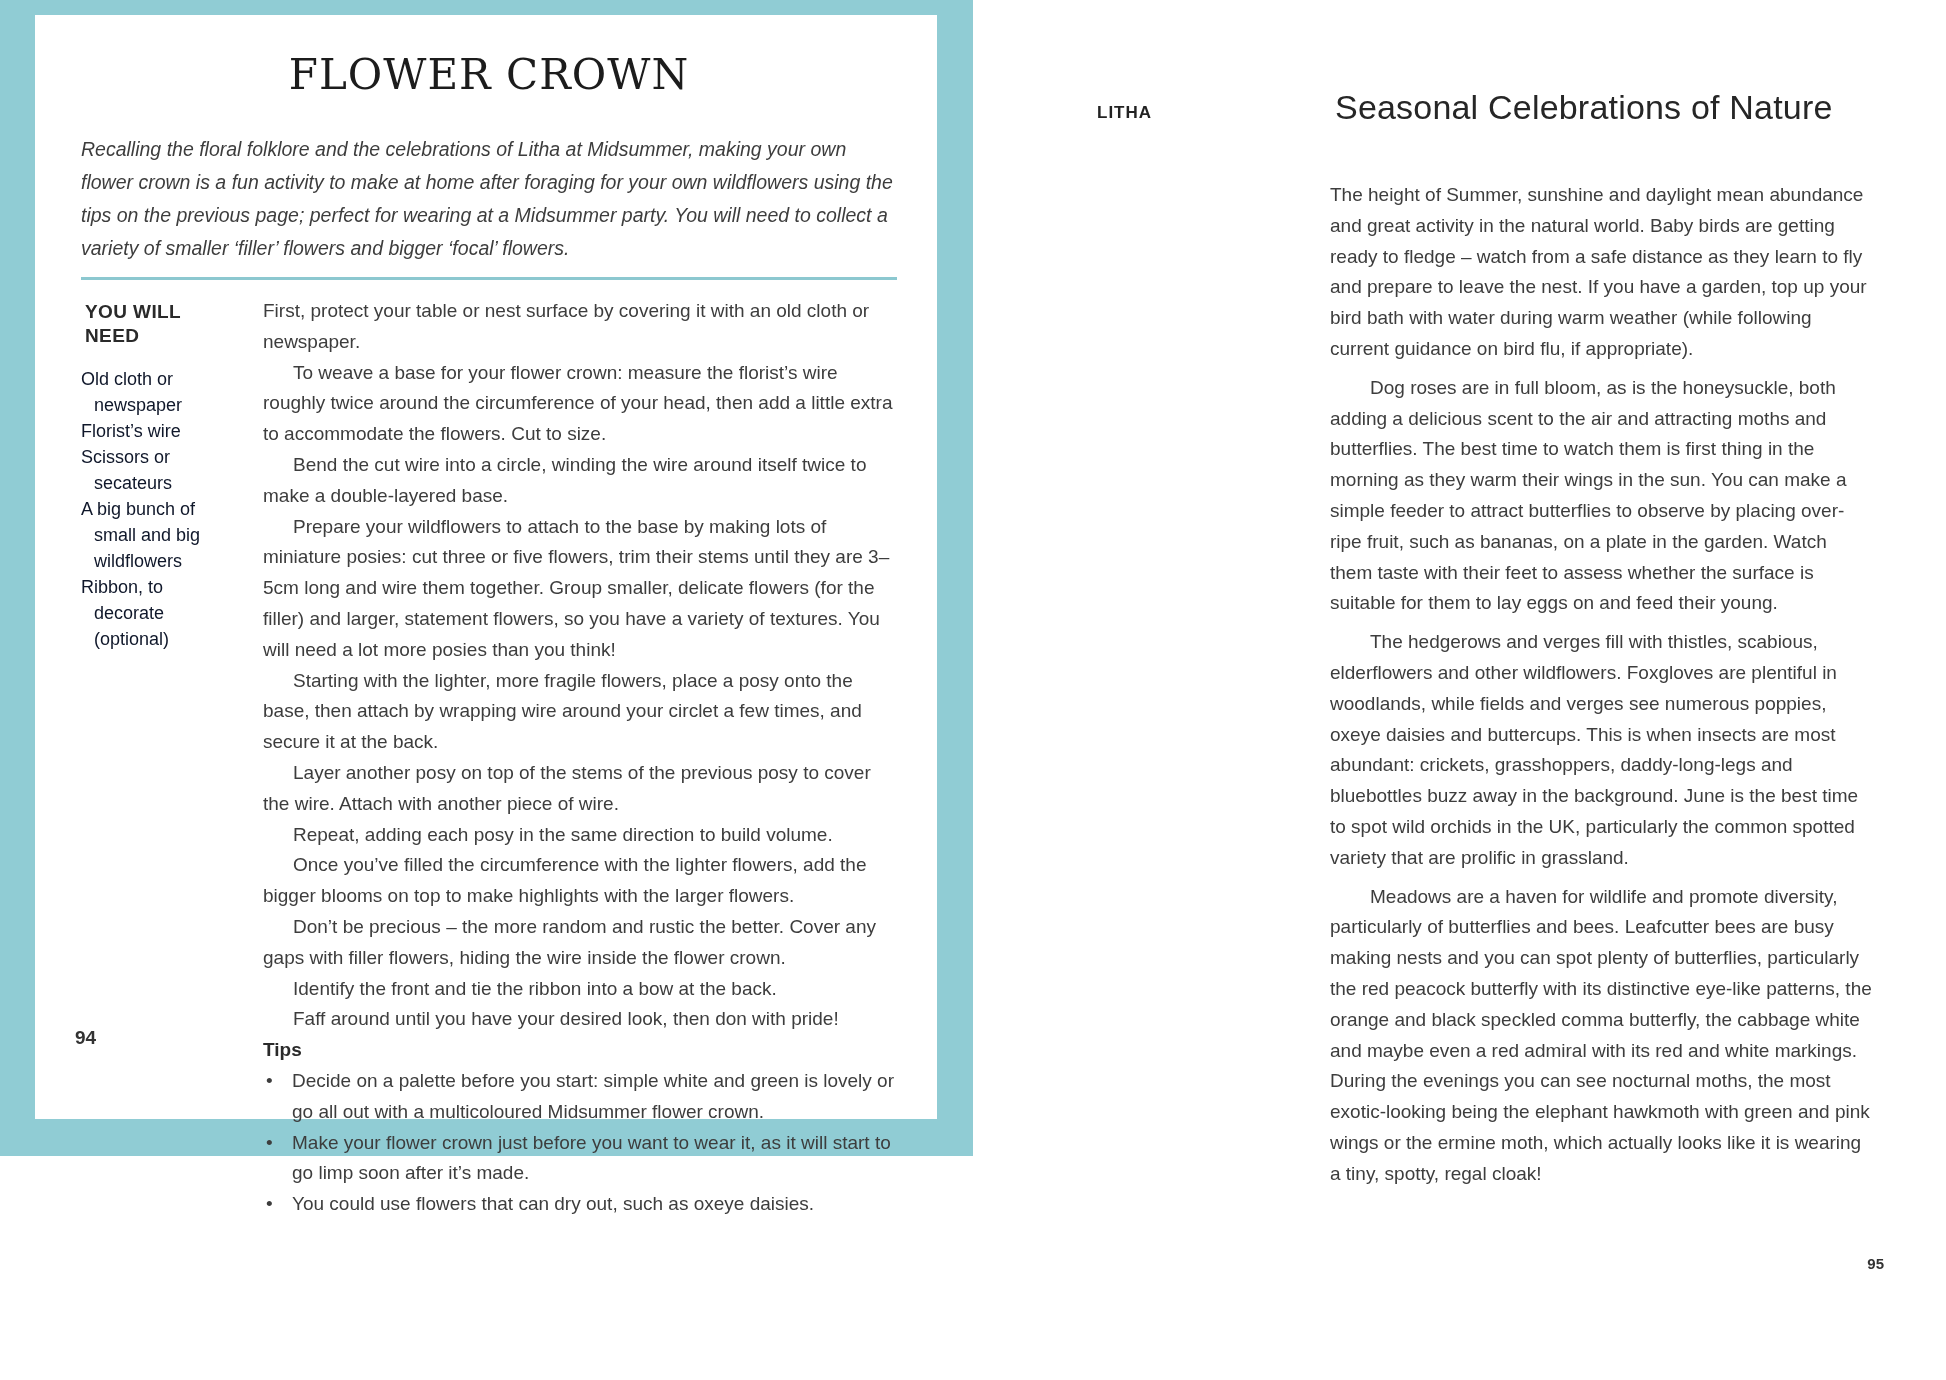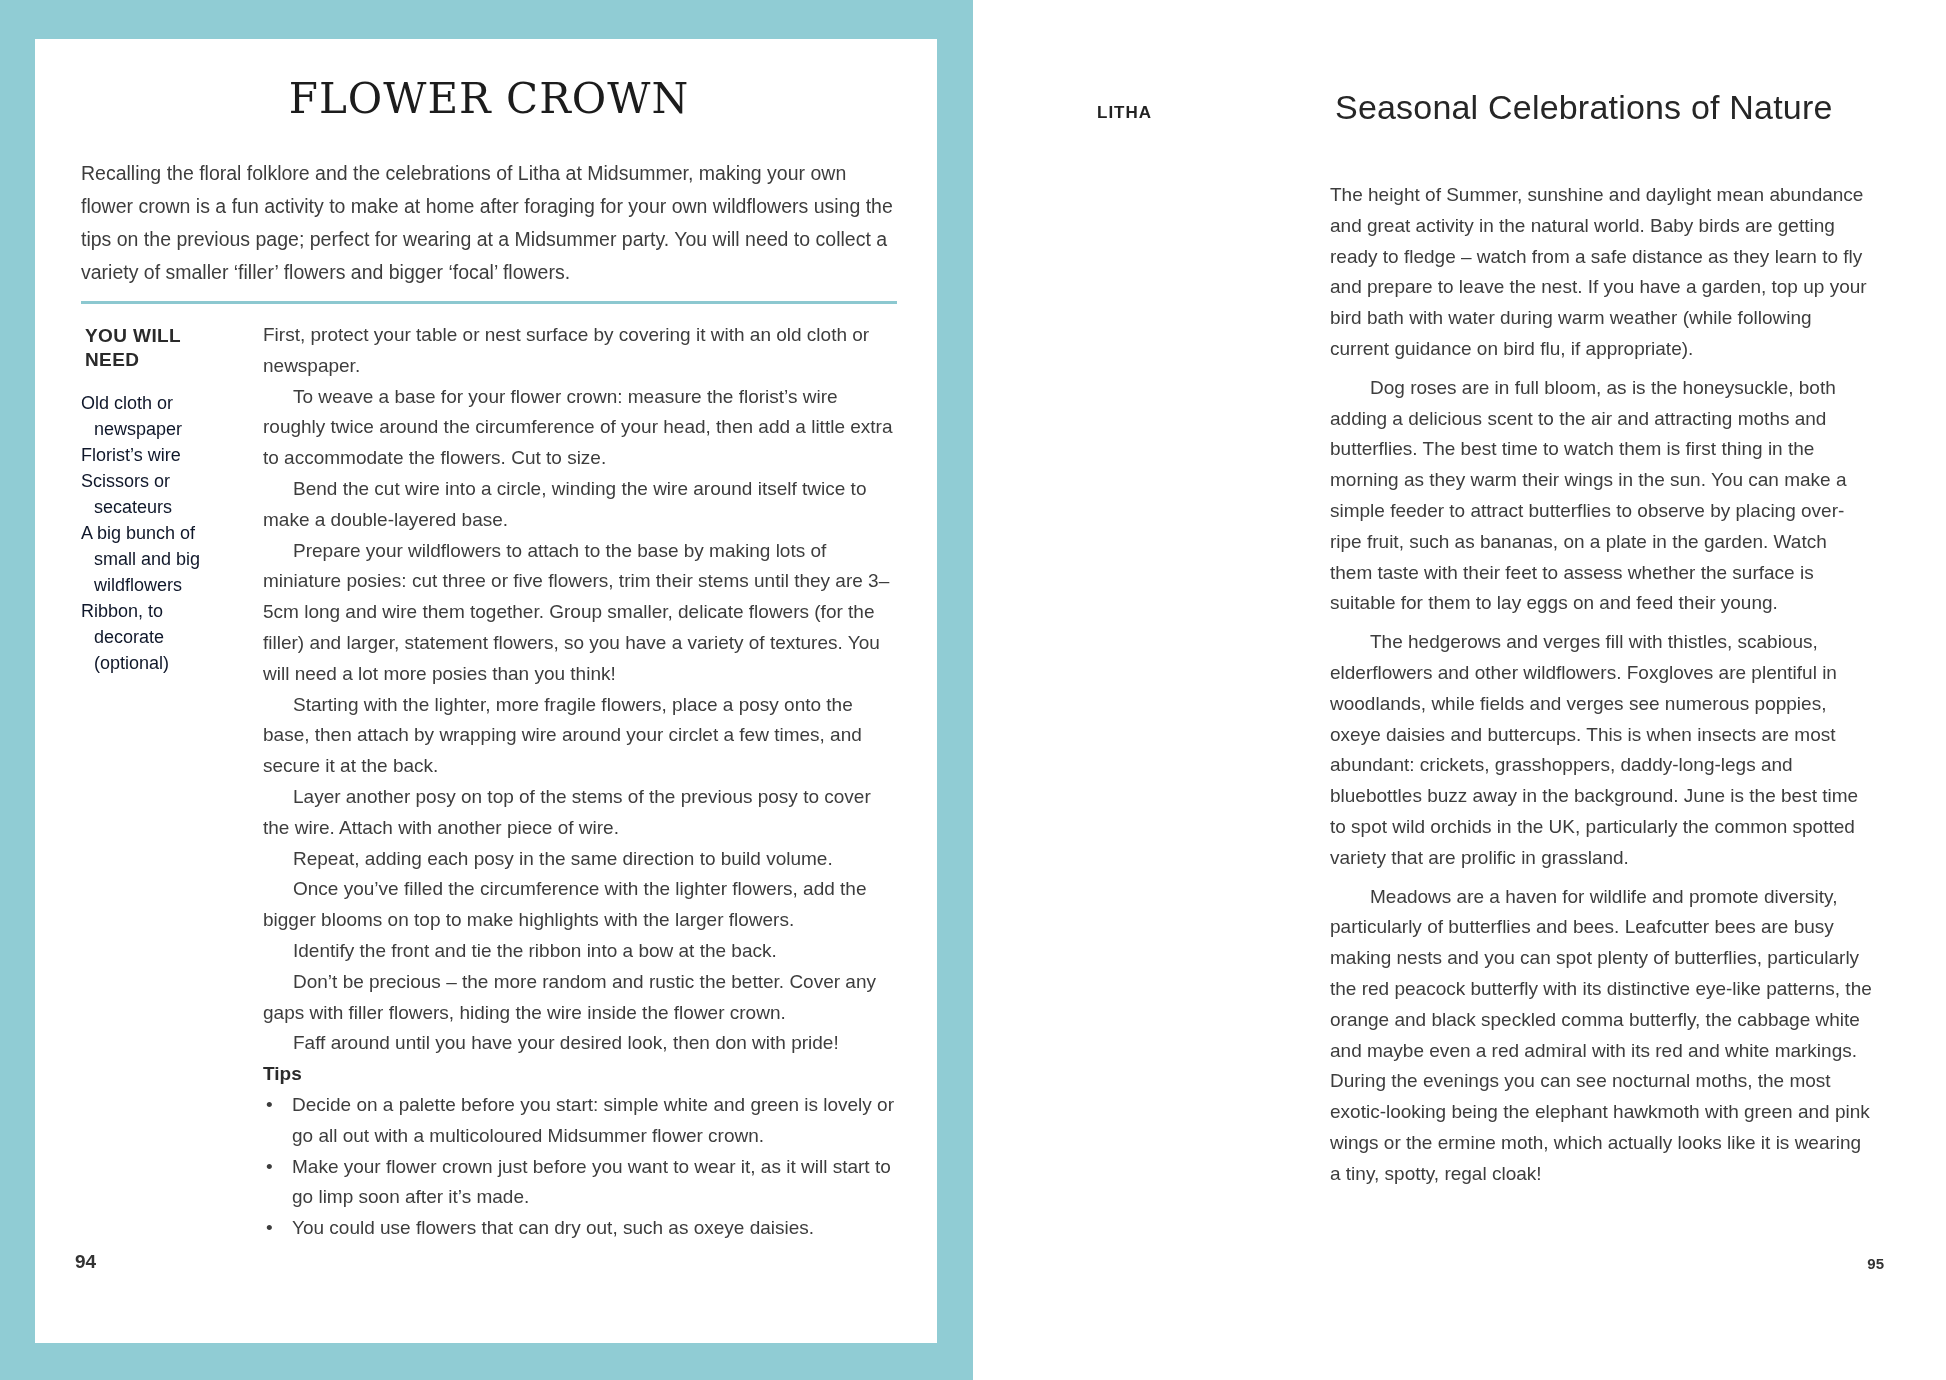--- a/index.html
+++ b/index.html
@@ -7,24 +7,24 @@
     width: 1946px; height: 1380px;
     background: #ffffff;
     font-family: "Liberation Sans", sans-serif;
     color: #3f3f3f;
     overflow: hidden;
     display: flex;
   }
 
   
   .left-panel {
-    width: 973px; height: 1380px;
+    width: 973px; height: 1156px;
     background: #90ccd4;
     box-sizing: border-box;
-    padding: 39px 36px 37px 35px;
+    padding: 15px 36px 37px 35px;
     flex: 0 0 auto;
   }
   .page-card {
     background: #ffffff;
     width: 100%; height: 100%;
     box-sizing: border-box;
     position: relative;
     padding: 34px 40px 0 46px;
   }
   .lp-title {
@@ -35,20 +35,21 @@
     line-height: 52px;
     letter-spacing: 1px;
     color: #1c1c1c;
     margin: 0;
   }
   .lp-intro {
     margin: 32px 0 0 0;
     font-size: 19.5px;
     line-height: 33px;
     color: #3d3d3d;
+    font-style: italic;
   }
   .lp-rule {
     border: none;
     border-top: 3px solid #8cc8d0;
     margin: 12px 0 0 0;
   }
   .lp-columns {
     display: flex;
     margin-top: 16px;
   }
@@ -185,22 +186,22 @@
 
       <div class="lp-main">
         <p>First, protect your table or nest surface by covering it with an old cloth or newspaper.</p>
         <p class="indent">To weave a base for your flower crown: measure the florist’s wire roughly twice around the circumference of your head, then add a little extra to accommodate the flowers. Cut to size.</p>
         <p class="indent">Bend the cut wire into a circle, winding the wire around itself twice to make a double-layered base.</p>
         <p class="indent">Prepare your wildflowers to attach to the base by making lots of miniature posies: cut three or five flowers, trim their stems until they are 3–5cm long and wire them together. Group smaller, delicate flowers (for the filler) and larger, statement flowers, so you have a variety of textures. You will need a lot more posies than you think!</p>
         <p class="indent">Starting with the lighter, more fragile flowers, place a posy onto the base, then attach by wrapping wire around your circlet a few times, and secure it at the back.</p>
         <p class="indent">Layer another posy on top of the stems of the previous posy to cover the wire. Attach with another piece of wire.</p>
         <p class="indent">Repeat, adding each posy in the same direction to build volume.</p>
         <p class="indent">Once you’ve filled the circumference with the lighter flowers, add the bigger blooms on top to make highlights with the larger flowers.</p>
+        <p class="indent">Don’t be precious – the more random and rustic the better. Cover any gaps with filler flowers, hiding the wire inside the flower crown.</p>
         <p class="indent">Identify the front and tie the ribbon into a bow at the back.</p>
-        <p class="indent">Don’t be precious – the more random and rustic the better. Cover any gaps with filler flowers, hiding the wire inside the flower crown.</p>
         <p class="indent">Faff around until you have your desired look, then don with pride!</p>
 
         <p class="tips-heading">Tips</p>
         <ul class="tips-list">
           <li><span class="bullet">•</span><span>Decide on a palette before you start: simple white and green is lovely or go all out with a multicoloured Midsummer flower crown.</span></li>
           <li><span class="bullet">•</span><span>Make your flower crown just before you want to wear it, as it will start to go limp soon after it’s made.</span></li>
           <li><span class="bullet">•</span><span>You could use flowers that can dry out, such as oxeye daisies.</span></li>
         </ul>
       </div>
 

